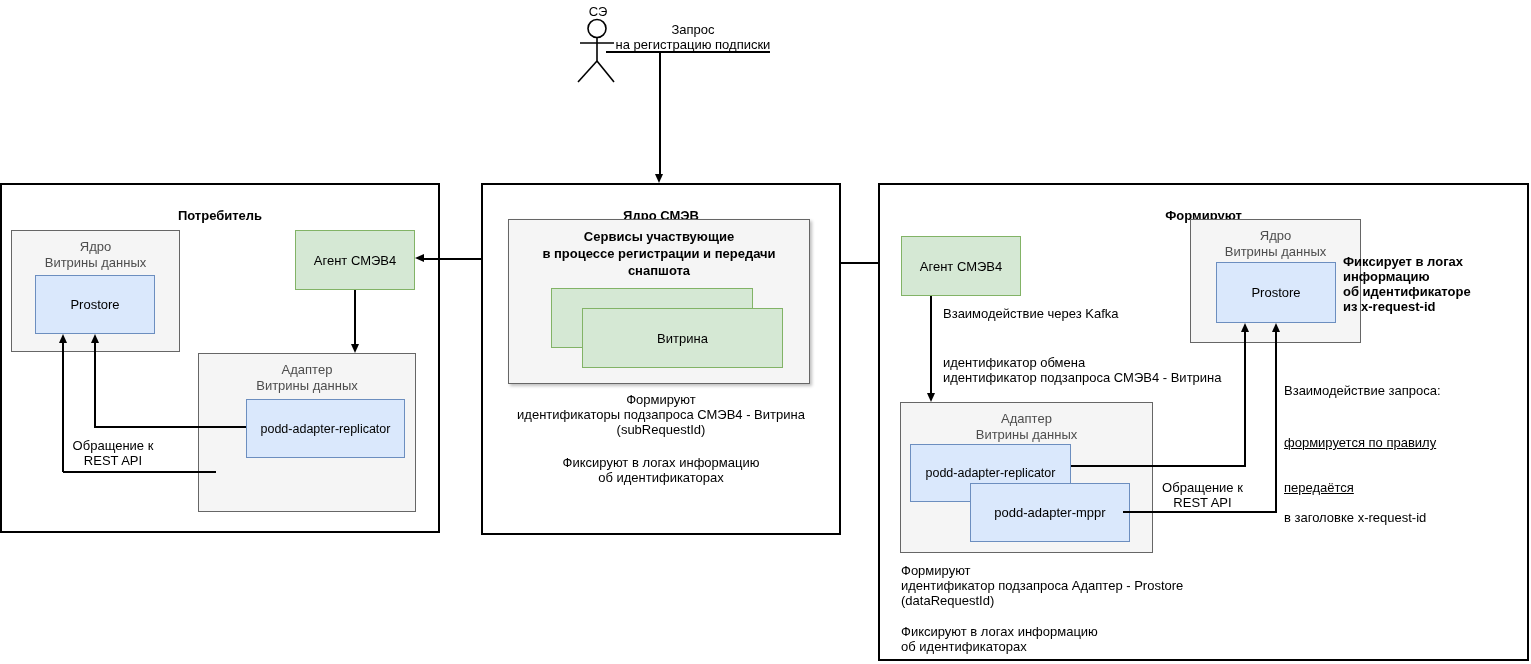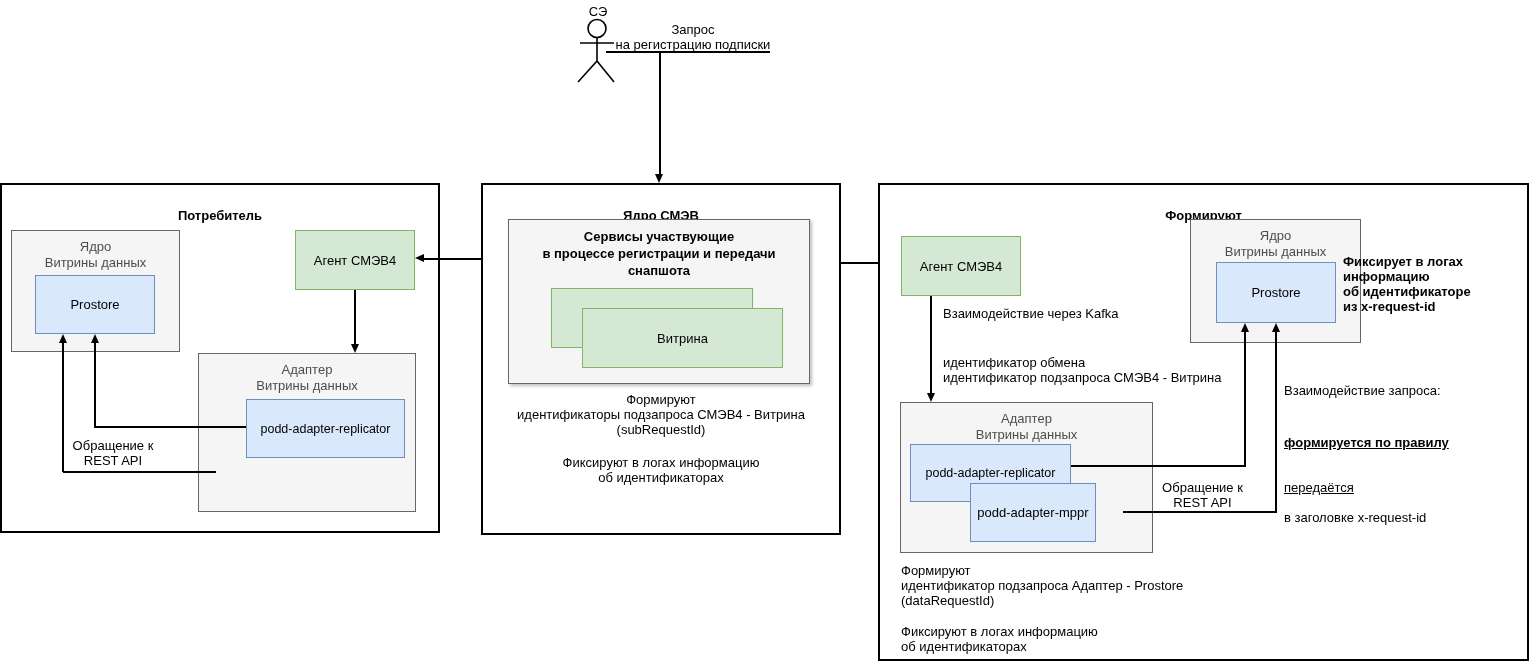--- a/index.html
+++ b/index.html
@@ -135,36 +135,36 @@
   <div class="abs note" style="left:1343px; top:254px; width:155px;font-weight:bold;">Фиксирует в логах
 информацию
 об идентификаторе
 из x-request-id</div>
 
   <div class="abs graybox" style="left:900px; top:402px; width:253px; height:151px;">
     <div class="gtitle">Адаптер
 Витрины данных</div>
   </div>
   <div class="abs node blue" style="left:910px; top:444px; width:161px; height:58px; font-size:12.5px;">podd-adapter-replicator</div>
-  <div class="abs node blue" style="left:970px; top:483px; width:126px; height:59px;">podd-adapter-mppr</div>
+  <div class="abs node blue" style="left:970px; top:483px; width:160px; height:59px;">podd-adapter-mppr</div>
 
   <div class="abs eh" style="left:1071px; top:465px; width:175px;"></div>
   <div class="abs ev" style="left:1244px; top:332px; height:135px;"></div>
   <div class="abs ar ar-up" style="left:1241px; top:323px;"></div>
 
   <div class="abs eh" style="left:1123px; top:511px; width:154px;"></div>
   <div class="abs ev" style="left:1275px; top:332px; height:181px;"></div>
   <div class="abs ar ar-up" style="left:1272px; top:323px;"></div>
 
   <div class="abs note center" style="left:1150px; top:480px; width:105px;">Обращение к
 REST API</div>
 
   <div class="abs note" style="left:1284px; top:368px; width:242px;">
     <div>Взаимодействие запроса:</div>
-    <div class="u" style="margin-top:22px;font-weight:bold;">формируется по правилу</div>
+    <div class="u" style="margin-top:22px;">формируется по правилу</div>
     <div class="u" style="margin-top:15px;">передаётся</div>
     <div>в заголовке x-request-id</div>
   </div>
 
   <div class="abs note" style="left:901px; top:563px; width:330px;">Формируют
 идентификатор подзапроса Адаптер - Prostore
 (dataRequestId)</div>
   <div class="abs note" style="left:901px; top:624px; width:330px;">Фиксируют в логах информацию
 об идентификаторах</div>
 

